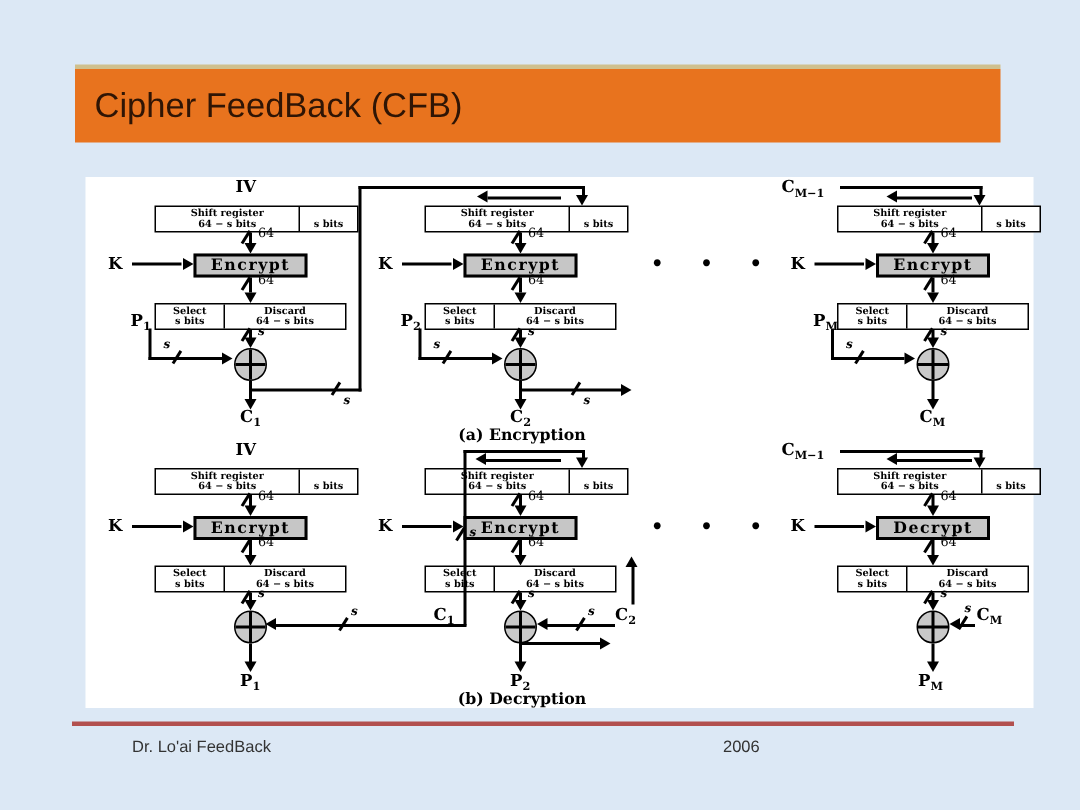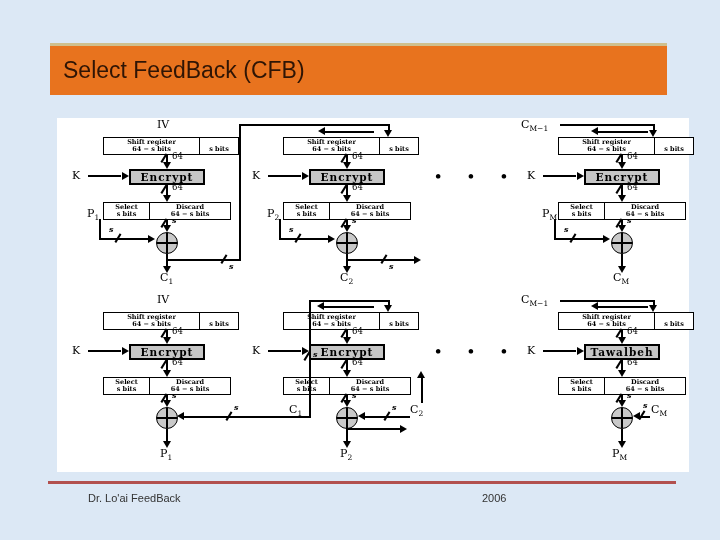--- a/index.html
+++ b/index.html
@@ -23,35 +23,35 @@
   .vl{position:absolute;width:1.5px;background:#000}
   .hl{position:absolute;height:1.5px;background:#000}
   .ad{position:absolute;width:0;height:0;border-left:4px solid transparent;border-right:4px solid transparent;border-top:7px solid #000}
   .au{position:absolute;width:0;height:0;border-left:4px solid transparent;border-right:4px solid transparent;border-bottom:7px solid #000}
   .ar{position:absolute;width:0;height:0;border-top:4px solid transparent;border-bottom:4px solid transparent;border-left:7px solid #000}
   .al{position:absolute;width:0;height:0;border-top:4px solid transparent;border-bottom:4px solid transparent;border-right:7px solid #000}
   .slash{position:absolute;width:1.5px;height:10px;background:#000;transform:rotate(32deg)}
   .xor{position:absolute;left:53px;top:108px;width:22px;height:22px;border:1.5px solid #000;border-radius:50%;background:#c9c9c9}
   .xor:before{content:"";position:absolute;left:50%;top:0;bottom:0;width:1.5px;margin-left:-1px;background:#000}
   .xor:after{content:"";position:absolute;top:50%;left:0;right:0;height:1.5px;margin-top:-1px;background:#000}
-  .lbl{position:absolute;font-weight:normal;font-size:11px;white-space:nowrap}
+  .lbl{position:absolute;font-weight:bold;font-size:11px;white-space:nowrap}
   .lbl sub{font-size:7.5px}
   .n64{position:absolute;font-weight:normal;font-size:8.5px}
   .slb{position:absolute;font-style:italic;font-weight:bold;font-size:8px}
   .dots{position:absolute;font-size:13px;font-weight:bold;word-spacing:16px;letter-spacing:2px}
   .cap{position:absolute;width:132px;text-align:center;font-weight:bold;font-size:10.5px}
   .fline{position:absolute;left:48px;top:481px;width:628px;height:3px;background:#b2504e}
   .foot{position:absolute;font-family:"Liberation Sans",sans-serif;font-size:11px;color:#333}
 </style>
 </head>
 <body>
 
 <div class="title-accent"></div>
 <div class="titlebar">
-  <div class="t">Select FeedBack (CFB)</div>
+  <div class="t">Cipher FeedBack (CFB)</div>
 </div>
 
 <div class="canvas"></div>
 
 <div class="layer">
 
   <div class="unit" style="left:103px;top:124px">
     <div class="box two sr">
       <div class="cl">
           <div>Shift register</div>
@@ -254,21 +254,21 @@
         </div>
       <div class="cr">s bits</div>
     </div>
     <div class="vl" style="left:63px;top:31px;height:9px"></div>
     <div class="ad" style="left:60px;top:38px"></div>
     <div class="slash" style="left:60px;top:29px"></div>
     <div class="n64" style="left:69px;top:27px">64</div>
     <div class="lbl" style="left:-31px;top:45px">K</div>
     <div class="hl" style="left:-15px;top:51px;width:33px"></div>
     <div class="ar" style="left:19px;top:48px"></div>
-    <div class="box encb">Tawalbeh</div>
+    <div class="box encb">Decrypt</div>
     <div class="vl" style="left:63px;top:61px;height:10px"></div>
     <div class="ad" style="left:60px;top:71px"></div>
     <div class="slash" style="left:60px;top:60px"></div>
     <div class="n64" style="left:69px;top:58px">64</div>
     <div class="box two sel">
       <div class="cl">
           <div>Select</div>
           <div>s bits</div>
         </div>
       <div class="cr">
@@ -328,20 +328,21 @@
   <div class="slb" style="left:389px;top:261px">s</div>
 
   <div class="lbl" style="left:521px;top:118px"><span>C</span><sub>M−1</sub></div>
   <div class="hl" style="left:560px;top:124px;width:95px"></div>
   <div class="vl" style="left:653px;top:124px;height:8px"></div>
   <div class="ad" style="left:649px;top:130px"></div>
   <div class="hl" style="left:598px;top:131px;width:50px"></div>
   <div class="al" style="left:591px;top:127px"></div>
 
   <div class="dots" style="left:434px;top:169px">• • •</div>
+  <div class="cap" style="left:282px;top:284px">(a) Encryption</div>
 
   <div class="lbl" style="left:157px;top:293px"><span>IV</span><sub></sub></div>
 
   <div class="lbl" style="left:289px;top:403px"><span>C</span><sub>1</sub></div>
   <div class="hl" style="left:184px;top:416px;width:127px"></div>
   <div class="al" style="left:177px;top:412px"></div>
   <div class="slash" style="left:228px;top:411px"></div>
   <div class="slb" style="left:234px;top:402px">s</div>
   <div class="vl" style="left:309px;top:300px;height:117px"></div>
   <div class="slash" style="left:306px;top:351px"></div>
@@ -373,17 +374,18 @@
   <div class="hl" style="left:639px;top:416px;width:11px"></div>
   <div class="al" style="left:633px;top:412px"></div>
   <div class="slash" style="left:641px;top:410px"></div>
   <div class="slb" style="left:643px;top:400px">s</div>
 
   <div class="lbl" style="left:160px;top:447px"><span>P</span><sub>1</sub></div>
   <div class="lbl" style="left:340px;top:447px"><span>P</span><sub>2</sub></div>
   <div class="lbl" style="left:612px;top:447px"><span>P</span><sub>M</sub></div>
 
   <div class="dots" style="left:434px;top:344px">• • •</div>
+  <div class="cap" style="left:282px;top:460px">(b) Decryption</div>
 </div>
 
 <div class="fline"></div>
 <div class="foot" style="left:88px;top:492px">Dr. Lo'ai FeedBack</div>
 <div class="foot" style="left:482px;top:492px">2006</div>
 
 </body></html>

